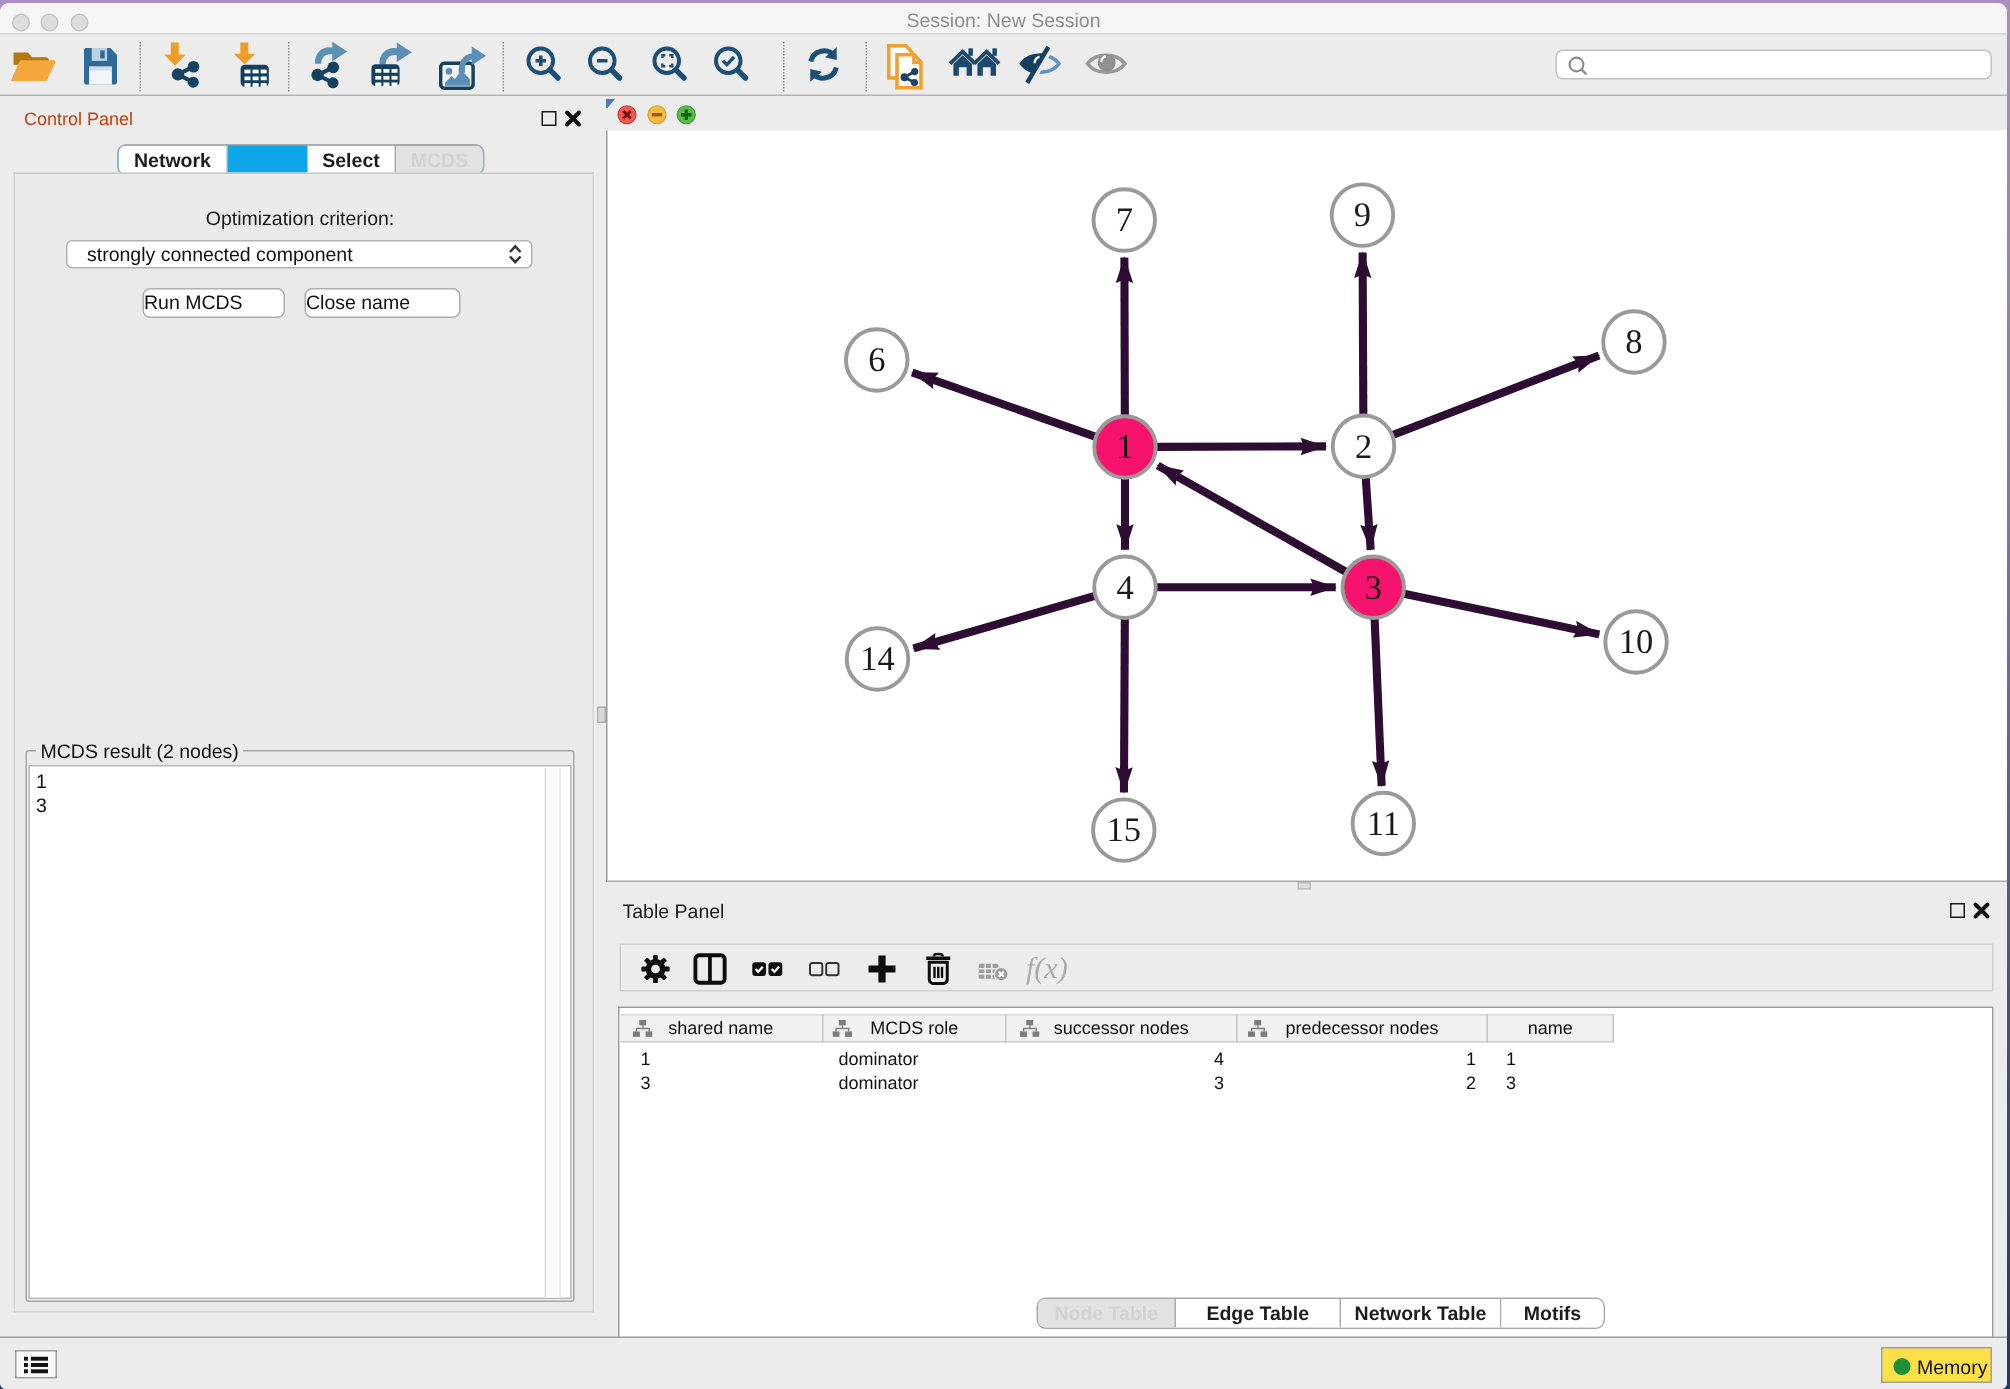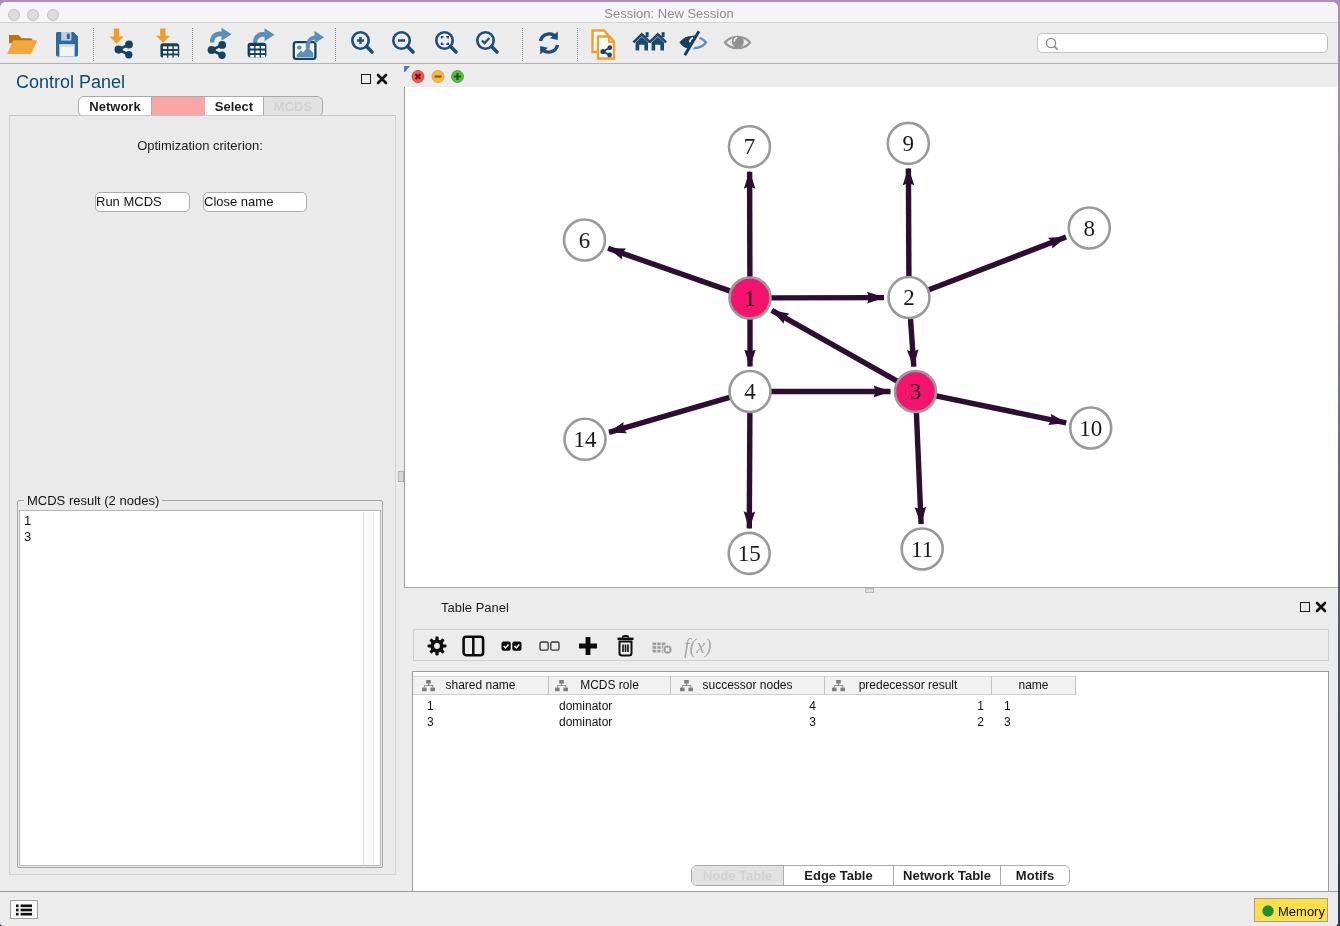--- a/index.html
+++ b/index.html
@@ -13,23 +13,23 @@
 .tl { position:absolute; top:7px; width:12px; height:12px; border-radius:50%; background:#dcdcdc; border:1px solid #c3c3c3; }
 .title-text { position:absolute; top:4px; left:0; width:1338px; text-align:center; font-size:13px; color:#8d8d8d; }
 
 
 .toolbar { position:absolute; left:0; top:22px; width:1338px; height:40px; background:#ececec; border-bottom:1px solid #b3b3b3; }
 .tsep { position:absolute; top:4px; height:33px; width:0; border-left:1px dotted #8f8f8f; }
 .ticon { position:absolute; top:5px; }
 .searchbox { position:absolute; left:1037px; top:9px; width:291px; height:20px; background:#fff; border:1px solid #c2c2c2; border-radius:5px; }
 
 
-.cp-header-text { position:absolute; left:16px; top:70px; font-size:18px; color:#0c4a6e; }
+.cp-header-text { position:absolute; left:16px; top:70px; font-size:12px; color:#c2410c; }
 .float-btn { position:absolute; width:10px; height:10px; border:1.7px solid #1a1a1a; background:transparent; }
-.tabbar { position:absolute; left:78px; top:94px; width:245px; height:21px; display:flex; border:1px solid #a9a9a9; border-radius:6px; overflow:hidden; background:#fca5a5; }
+.tabbar { position:absolute; left:78px; top:94px; width:245px; height:21px; display:flex; border:1px solid #a9a9a9; border-radius:6px; overflow:hidden; background:#0ea5e9; }
 .tabbar .tab { flex:0 0 auto; font-size:13px; font-weight:600; color:#1c1c1c; text-align:center; line-height:19px; border-right:1px solid #ababab; background:#fff; }
 .tabbar .tab:last-child { border-right:none; }
 .tab.sel { background:#e2e2e2; color:#d2d2d2; font-weight:600; }
 .cp-content { position:absolute; left:9px; top:113px; width:387px; height:760px; background:#eaeaea; border:1px solid #d4d4d4; border-top:1px solid #c6c6c6; }
 .opt-label { position:absolute; left:0; top:136px; width:400px; text-align:center; font-size:13px; color:#1a1a1a; }
 .combo { position:absolute; left:44px; top:158px; width:311px; height:19px; background:#fff; border:1px solid #b2b2b2; border-radius:4px; font-size:13px; color:#111; line-height:17px; padding-left:13px; }
 .btn { position:absolute; height:20px; background:#fff; border:1px solid #aeaeae; border-radius:5px; font-size:13px; color:#111; line-height:18px; }
 .fieldset { position:absolute; left:17px; top:498px; width:366px; height:368px; border:1px solid #a5a5a5; border-radius:2px; }
 .fieldset-label { position:absolute; left:24px; top:491px; background:#eaeaea; padding:0 3px; font-size:13px; color:#111; }
 .resultbox { position:absolute; left:19px; top:508px; width:362px; height:356px; background:#fff; border:1px solid #b8b8b8; }
@@ -39,21 +39,21 @@
 
 .splitter-handle { position:absolute; left:398px; top:469px; width:6px; height:11px; background:#d8d8d8; border:1px solid #b0b0b0; }
 
 
 .scc-titlebar { position:absolute; left:404px; top:64px; width:934px; height:21px; background:linear-gradient(180deg,#fdfdfd 0%,#ededed 45%,#d3d3d3 100%); border-bottom:1px solid #8f8f8f; border-left:1px solid #9a9a9a; }
 .scc-title { position:absolute; left:0; top:3px; width:934px; text-align:center; font-size:13px; color:#2b2b2b; }
 .scc-canvas { position:absolute; left:404px; top:85px; width:934px; height:501px; background:#fff; border-left:1px solid #9a9a9a; border-bottom:1px solid #ababab; }
 .vsplit-handle { position:absolute; left:865px; top:586px; width:9px; height:5px; background:#dcdcdc; border:1px solid #bcbcbc; }
 
 
-.tp-header-text { position:absolute; left:415px; top:598px; font-size:13px; color:#1a1a1a;margin-left:26px; }
+.tp-header-text { position:absolute; left:415px; top:598px; font-size:13px; color:#1a1a1a; }
 .tp-table { position:absolute; left:412px; top:669px; width:917px; height:230px; background:#fff; border:1px solid #9c9c9c; }
 .th-band { position:absolute; left:0px; top:4px; height:19px; background:#f1f1f1; border-top:1px solid #d8d8d8; border-bottom:1px solid #cfcfcf; }
 .th-cell { position:absolute; top:4px; height:19px; border-right:1px solid #c4c4c4; font-size:12px; color:#111; text-align:center; line-height:18px; }
 .td-text { position:absolute; font-size:12px; color:#111; }
 .bottom-tabbar { position:absolute; left:691px; top:863px; height:21px; display:flex; border:1px solid #a9a9a9; border-radius:6px; overflow:hidden; background:#fff; }
 .bottom-tabbar .tab { font-size:13px; font-weight:600; color:#1c1c1c; text-align:center; line-height:19px; border-right:1px solid #ababab; background:#fff; }
 .bottom-tabbar .tab:last-child { border-right:none; }
 .bottom-tabbar .tab.sel, .tabbar .tab.sel { background:#e2e2e2; color:#d2d2d2; }
 
 
@@ -233,20 +233,26 @@
     <path d="M3,3 L11,11 M11,3 L3,11" stroke="#111" stroke-width="2.6" stroke-linecap="round"></path>
   </svg>
   <div class="tabbar">
     <div class="tab" style="width:73px;">Network</div>
     <div class="tab" style="width:53px;margin-top:32px;">Style</div>
     <div class="tab" style="width:59px;">Select</div>
     <div class="tab sel" style="width:58px;">MCDS</div>
   </div>
   <div class="cp-content"></div>
   <div class="opt-label">Optimization criterion:</div>
+  <div class="combo">strongly connected component
+    <svg width="13" height="15" style="position:absolute;right:4px;top:1px;" viewBox="0 0 13 15">
+      <path d="M3,6 L6.5,2.2 L10,6" fill="none" stroke="#333" stroke-width="1.7"></path>
+      <path d="M3,9 L6.5,12.8 L10,9" fill="none" stroke="#333" stroke-width="1.7"></path>
+    </svg>
+  </div>
   <div class="btn" style="left:95px; top:190px; width:95px;">Run MCDS</div>
   <div class="btn" style="left:203px; top:190px; width:104px;">Close name</div>
   <div class="fieldset"></div>
   <div class="fieldset-label">MCDS result (2 nodes)</div>
   <div class="resultbox">
     <div class="txt">1<br>3</div>
     <div class="res-scroll"></div>
   </div>
 
   <div class="splitter-handle"></div>
@@ -358,21 +364,21 @@
     <circle cx="15.5" cy="8.5" r="4.6" fill="#9d9d9d" stroke="#ececec" stroke-width="1"></circle>
     <path d="M13.8,6.8 l3.4,3.4 M17.2,6.8 l-3.4,3.4" stroke="#fff" stroke-width="1.4"></path>
   </svg>
   <div class="abs" style="left:684px; top:633px; font-family:'Liberation Serif',serif; font-style:italic; font-size:20px; color:#ababab;">f(x)</div>
 
   <div class="tp-table">
     <div class="th-band" style="left:0; width:663px;"></div>
     <div class="th-cell" style="left:0px; width:136px;">shared name</div>
     <div class="th-cell" style="left:136px; width:122px;">MCDS role</div>
     <div class="th-cell" style="left:258px; width:154px;">successor nodes</div>
-    <div class="th-cell" style="left:412px; width:167px;">predecessor result</div>
+    <div class="th-cell" style="left:412px; width:167px;">predecessor nodes</div>
     <div class="th-cell" style="left:579px; width:84px;">name</div>
     <svg class="abs" style="left:9px; top:8px;" width="13" height="12" viewBox="0 0 13 12">
         <g fill="#7c7c7c">
           <rect x="4.2" y="0" width="4.6" height="3.6"></rect>
           <rect x="0" y="7.6" width="4.6" height="3.6"></rect>
           <rect x="8.4" y="7.6" width="4.6" height="3.6"></rect>
           <path d="M6.2,3.6 h0.9 v2 h-0.9 z M2,5.2 h9.4 v0.9 H2 z M1.9,5.6 h0.9 v2 h-0.9 z M10.3,5.6 h0.9 v2 h-0.9 z"></path>
         </g>
       </svg>
     <svg class="abs" style="left:142px; top:8px;" width="13" height="12" viewBox="0 0 13 12">

